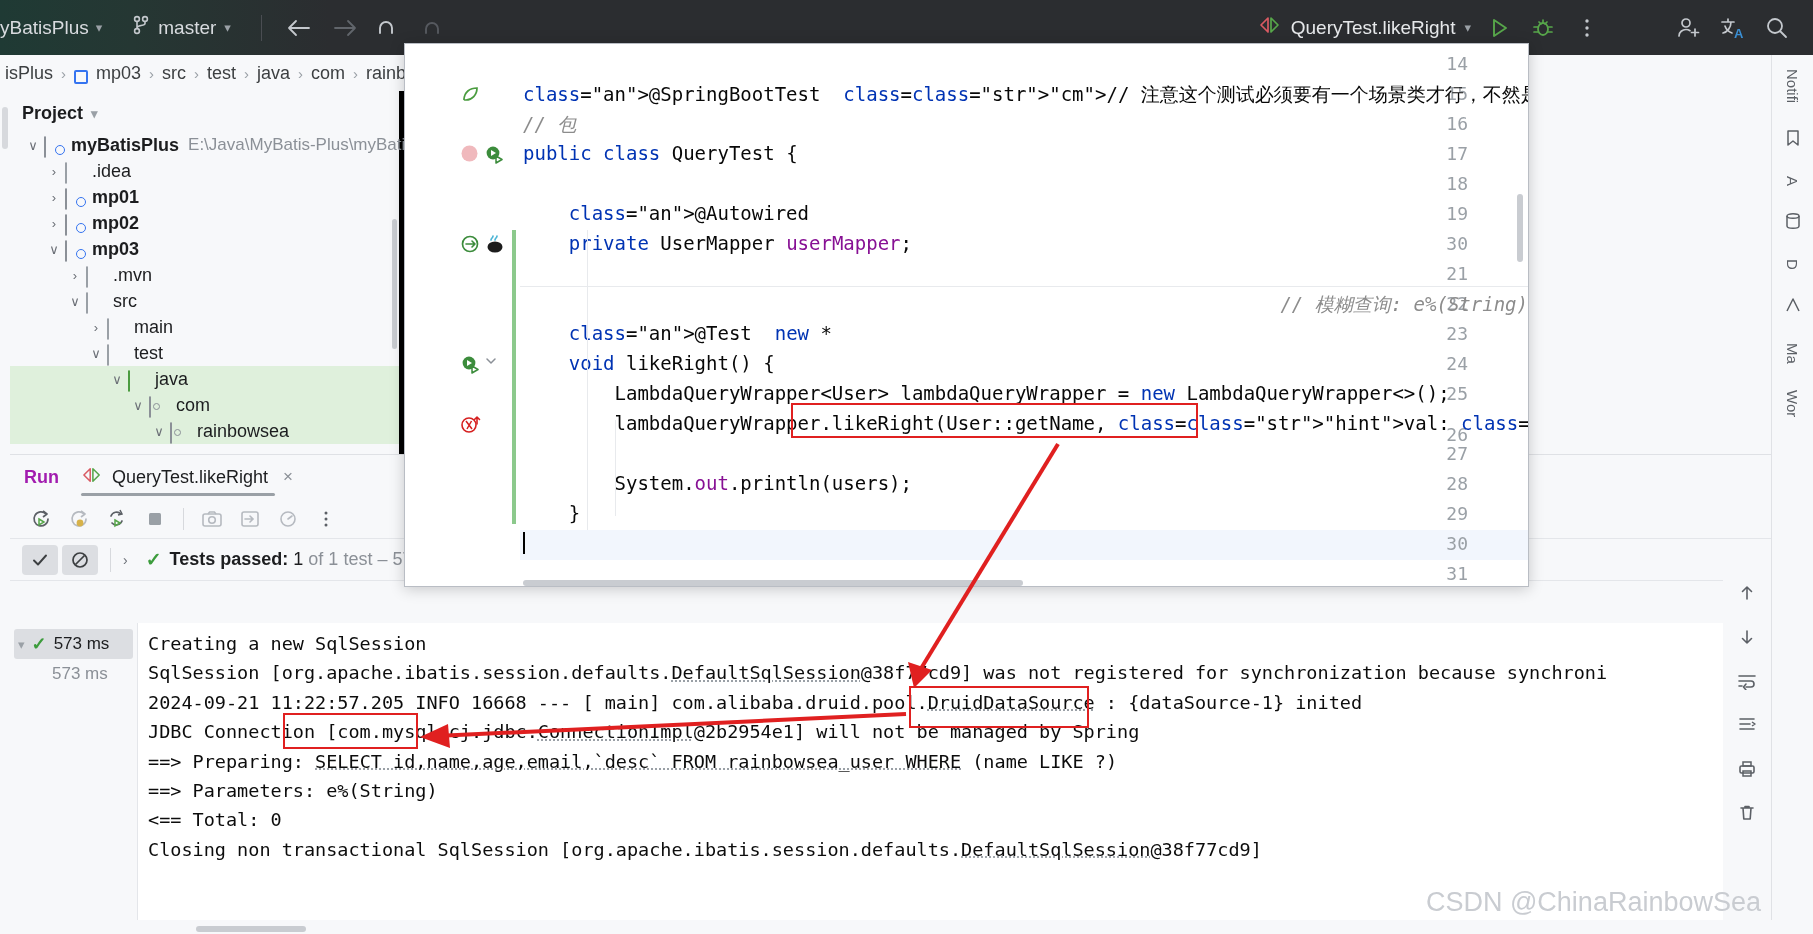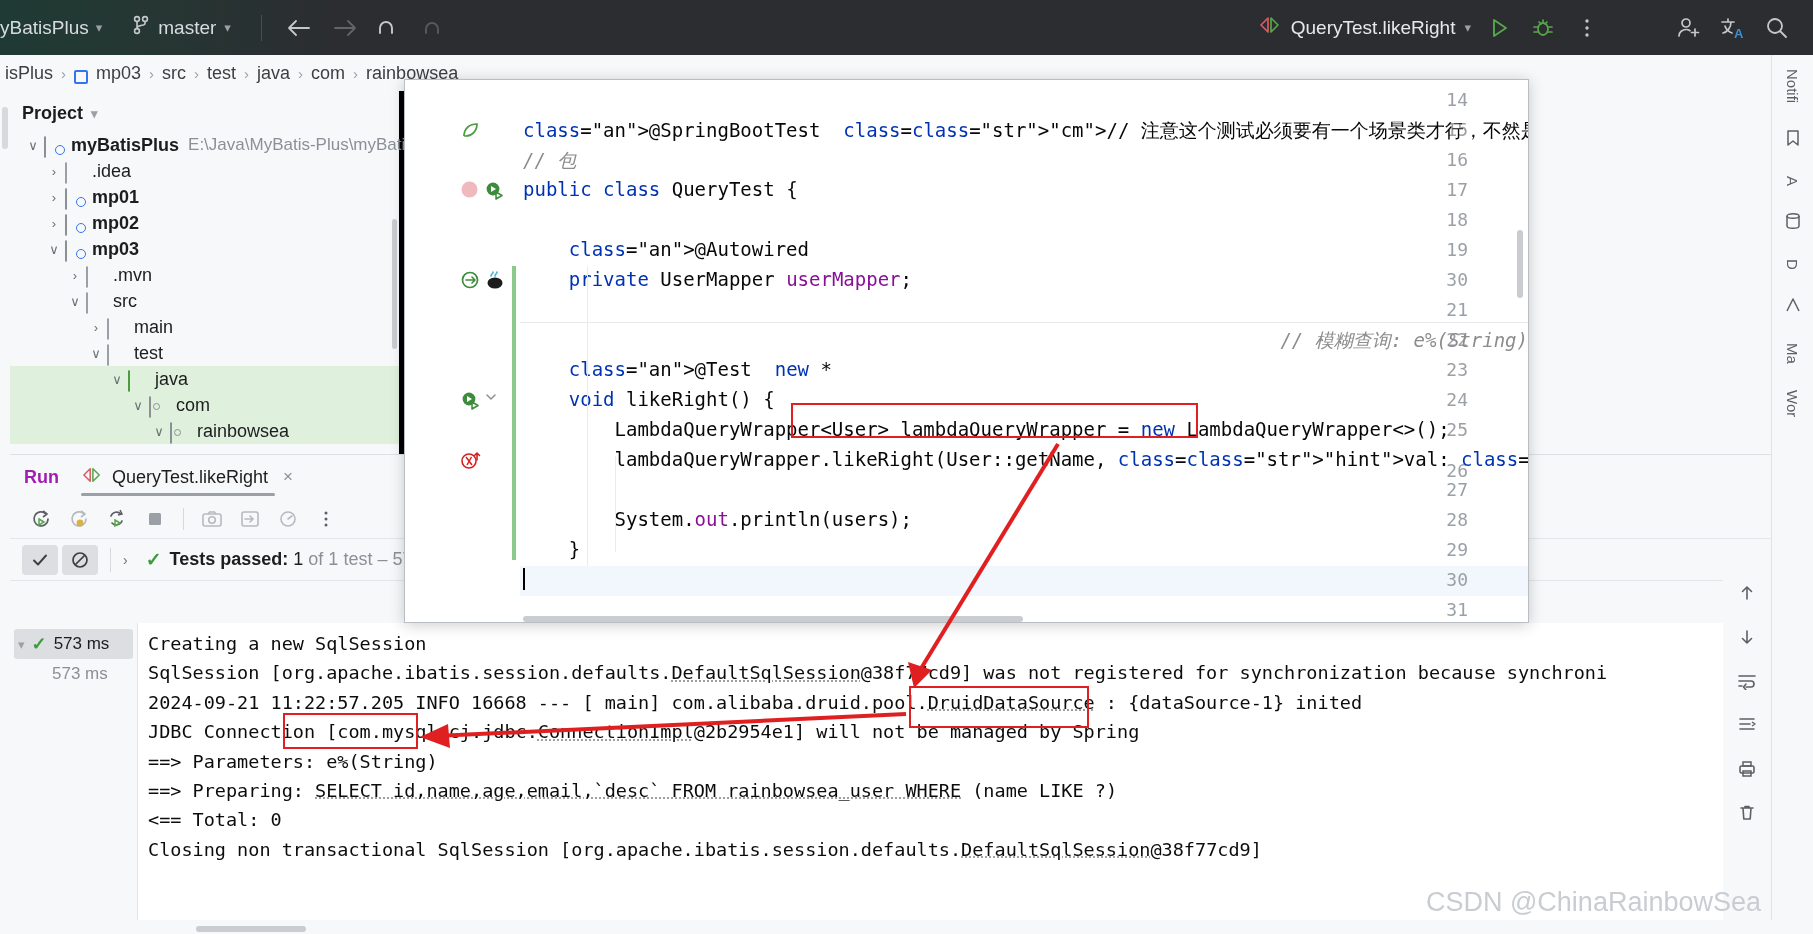--- a/index.html
+++ b/index.html
@@ -105,21 +105,20 @@
     padding:6px 0 0 10px; line-height:29.4px; white-space:nowrap;
   }
   .cl{height:29.4px;}
   .ul-dot{text-decoration:underline; text-decoration-style:dotted; text-decoration-color:#9aa0a6;}
 
   
   .editor{
     position:absolute; left:404px; top:43px; width:1125px; height:544px;
     background:#ffffff; border:1px solid #b9bdc4; box-shadow:0 2px 14px rgba(0,0,0,.20);
     overflow:hidden;
-    margin-top:36px;
   }
   .ed-inner{position:relative;width:100%;height:100%;}
   .gutter{position:absolute;left:0;top:0;width:115px;height:100%;background:#ffffff;}
   .ln{position:absolute;right:0;width:48px;text-align:right;font-family:"DejaVu Sans Mono","Liberation Mono",monospace;font-size:18px;color:#9aa0a6;}
   .glyph{position:absolute;font-size:16px;}
   .code{position:absolute;left:118px;top:0;right:0;font-family:"DejaVu Sans Mono","Liberation Mono",monospace;font-size:19px;white-space:pre;color:#080808;}
   .k{color:#0033b3;}
   .cm{color:#8c8c8c;font-style:italic;}
   .fld{color:#871094;}
   .caret{display:inline-block;width:2px;height:22px;background:#000;vertical-align:-4px;}
@@ -465,22 +464,22 @@
           <span>573 ms</span>
         </div>
       </div>
 
       <div class="console">
 
         <div class="cl">Creating a new SqlSession</div>
         <div class="cl">SqlSession [org.apache.ibatis.session.defaults.<span class="ul-dot">DefaultSqlSession</span>@38f77cd9] was not registered for synchronization because synchroni</div>
         <div class="cl">2024-09-21 11:22:57.205  INFO 16668 --- [           main] com.alibaba.druid.pool.<span class="ul-dot">DruidDataSource</span>   : {dataSource-1} inited</div>
         <div class="cl">JDBC Connection [com.mysql.cj.jdbc.<span class="ul-dot">ConnectionImpl</span>@2b2954e1] will not be managed by Spring</div>
+        <div class="cl">==&gt;  Preparing: <span class="ul-dot">SELECT id,name,age,email,`desc` FROM rainbowsea_user WHERE</span> (name LIKE ?)</div>
         <div class="cl">==&gt; Parameters: e%(String)</div>
-        <div class="cl">==&gt;  Preparing: <span class="ul-dot">SELECT id,name,age,email,`desc` FROM rainbowsea_user WHERE</span> (name LIKE ?)</div>
         <div class="cl">&lt;==      Total: 0</div>
         <div class="cl">Closing non transactional SqlSession [org.apache.ibatis.session.defaults.<span class="ul-dot">DefaultSqlSession</span>@38f77cd9]</div>
       </div>
     </div>
   </div>
 
   <div class="cgutter">
     <div class="cg-btn">
       <svg width="18" height="18" viewBox="0 0 18 18">
           <path d="M9 15V3M4.5 7.5L9 3l4.5 4.5" fill="none" stroke="#5c6066" stroke-width="1.6" stroke-linecap="round" stroke-linejoin="round"></path>

